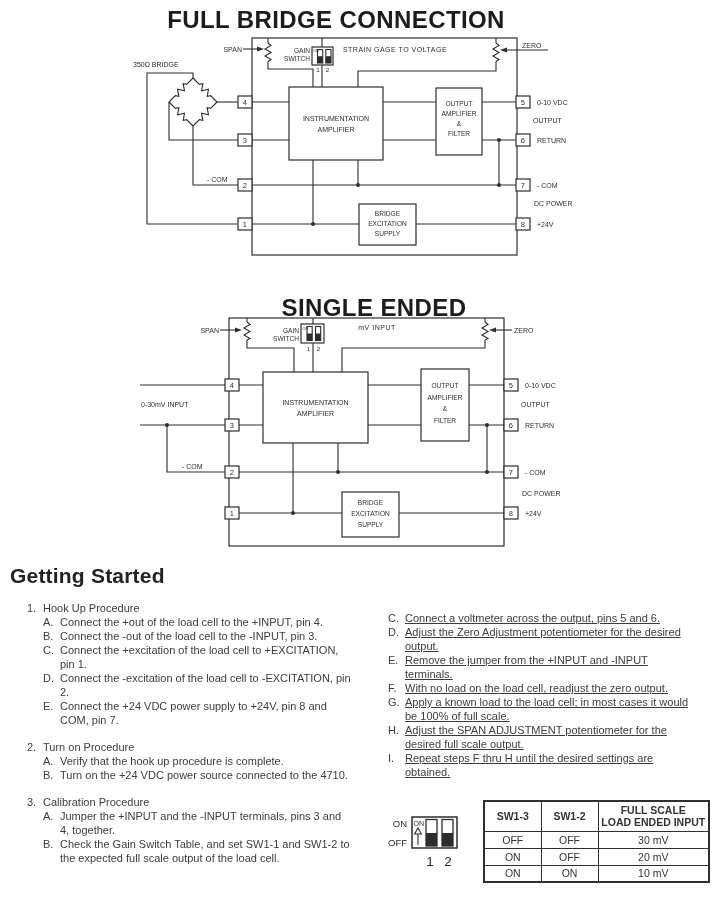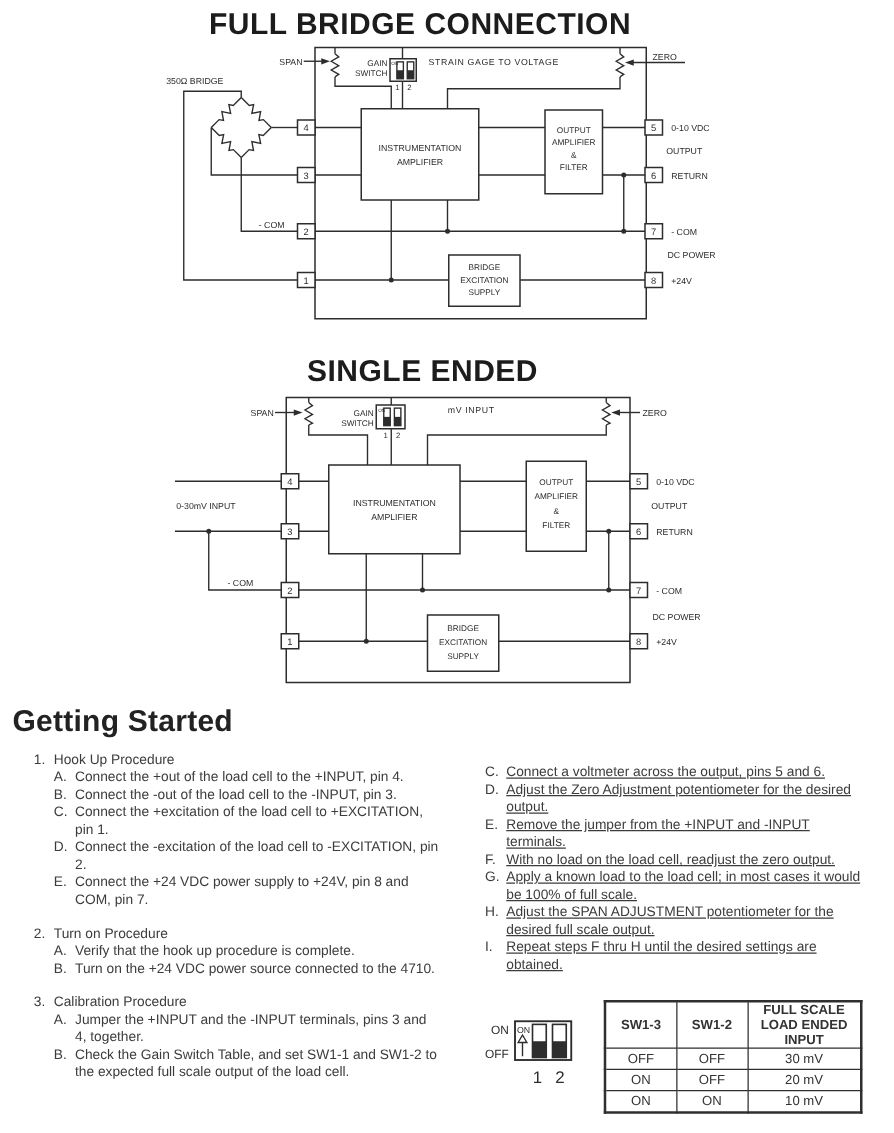--- a/index.html
+++ b/index.html
@@ -24,24 +24,24 @@
   .mid { text-anchor:middle; }
   .end { text-anchor:end; }
   .big { font-size:13.5px; fill:#4a4a4a; }
   .onoff { font-size:9.5px; fill:#3a3a3a; }
 
   .dtitle {
     position:absolute; left:0; text-align:center;
     font-weight:bold; font-size:24px; letter-spacing:.4px; color:#1c1c1c;
   }
   .t1 { top:6px;  width:672px; }
-  .t2 { top:284px; width:676px; }
+  .t2 { top:294px; width:676px;margin-left:36px; }
   .gs-heading {
     position:absolute; left:10px; top:564px;
-    font-weight:bold; font-size:24px; color:#222; letter-spacing:.2px;
+    font-weight:bold; font-size:21px; color:#222; letter-spacing:.2px;
   }
   .col { position:absolute; font-size:11px; line-height:14px; color:#3c3c3c; }
   .col-left  { left:27px; top:601px; width:327px; }
   .col-right { left:388px; top:611px; width:305px; }
   .sec { margin-bottom:13px; }
   .sec-head { display:flex; }
   .sec-num { width:16px; flex:none; }
   .items { margin-left:16px; }
   .item { display:flex; }
   .letter { width:17px; flex:none; }
@@ -54,21 +54,21 @@
     border-collapse:collapse; table-layout:fixed;
     font-family:"Liberation Sans", sans-serif; color:#333;
     border:2px solid #2f2f2f;
   }
   .gain-table th, .gain-table td {
     border:1.3px solid #2f2f2f; text-align:center; vertical-align:middle;
     padding:0;
   }
   .gain-table th { font-size:10.5px; font-weight:bold; height:30px; line-height:12px; }
   .gain-table td { font-size:10.5px; height:17px; }
-  .cw1 { width:57px; } .cw2 { width:57px;margin-top:40px; } .cw3 { width:91px; }
+  .cw1 { width:57px; } .cw2 { width:57px;margin-top:40px; } .cw3 { width:111px; }
 </style>
 </head>
 <body>
 
 <svg class="layer" viewBox="0 0 715 906">
 
   <g>
     <rect class="box" x="252" y="38" width="265" height="217"></rect>
 
     <g>

